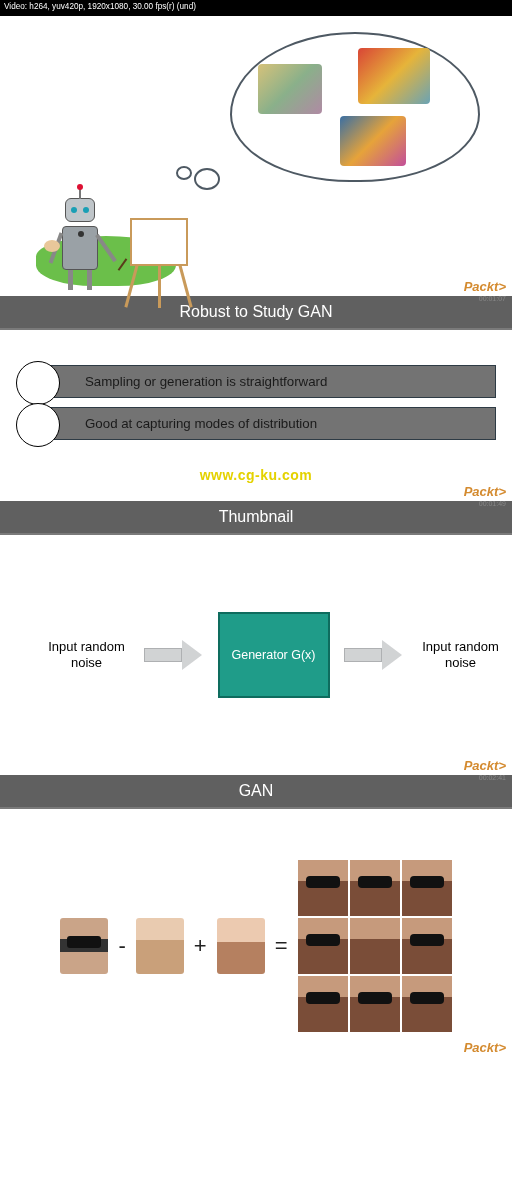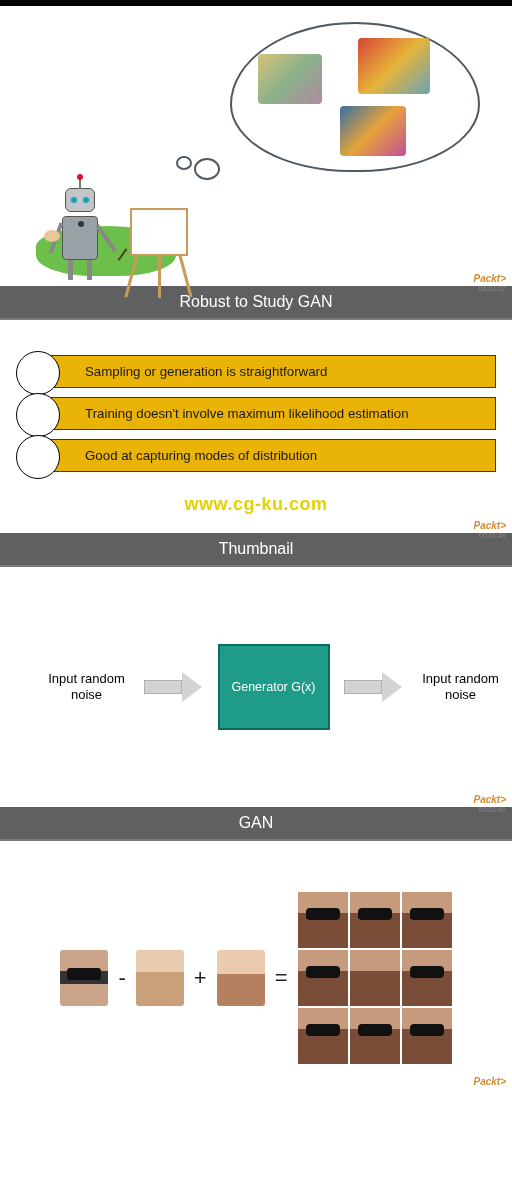--- a/index.html
+++ b/index.html
@@ -2,23 +2,23 @@
 <html><head>
 <meta charset="utf-8">
 <style>
   * { box-sizing: border-box; margin: 0; padding: 0; }
   body { width: 512px; font-family: "Segoe UI", Arial, sans-serif; background: #fff; }
   .meta-header { background:#000; color:#fff; font-size:8.2px; line-height:10px; padding:2px 4px 4px; }
   .meta-header div { white-space: nowrap; }
   .section-heading { background:#606060; color:#fff; text-align:center; padding:7px 0; font-size:16px; font-weight:400; }
   .heading-underline { height:2px; background:#7a7a7a; }
   .slide { position:relative; background:#fff; }
-  .packt { position:absolute; right:6px; bottom:2px; font-size:10px; color:#d48b30; font-style:italic; font-weight:600; }
+  .packt { position:absolute; right:6px; bottom:2px; font-size:13px; color:#d48b30; font-style:italic; font-weight:600; }
   .timecode { position:absolute; right:6px; bottom:-6px; font-size:7px; color:#888; }
-  .watermark { position:absolute; left:0; right:0; text-align:center; color:#e4d200; font-size:18px; font-weight:600; letter-spacing:.5px; }
+  .watermark { position:absolute; left:0; right:0; text-align:center; color:#e4d200; font-size:14px; font-weight:600; letter-spacing:.5px; }
   
   .slide1 { height:280px; }
   .grass { position:absolute; left:36px; bottom:10px; width:140px; height:50px; background:#6bbf4a; border-radius:60% 60% 50% 50% / 50% 50% 50% 50%; }
   .easel { position:absolute; left:130px; bottom:30px; }
   .easel .canvas { width:58px; height:48px; background:#fff; border:2px solid #c99a5a; }
   .easel .legs { position:absolute; top:46px; left:-6px; width:70px; height:40px; }
   .easel .legs span { position:absolute; width:3px; height:44px; background:#c99a5a; }
   .easel .legs span:nth-child(1){ left:6px; transform:rotate(15deg); }
   .easel .legs span:nth-child(2){ left:34px; }
   .easel .legs span:nth-child(3){ left:60px; transform:rotate(-15deg); }
@@ -41,21 +41,21 @@
   .bubble .puff { position:absolute; border:2px solid #4e5963; background:#fff; border-radius:50%; }
   .bubble .p1 { width:26px; height:22px; left:-38px; bottom:-10px; }
   .bubble .p2 { width:16px; height:14px; left:-56px; bottom:-0px; }
   .bubble .thumb { position:absolute; border-radius:4px; }
   .bubble .t1 { left:26px; top:30px; width:64px; height:50px; background:linear-gradient(135deg,#d6c27a,#8ab08a,#b08aa4); }
   .bubble .t2 { left:126px; top:14px; width:72px; height:56px; background:linear-gradient(135deg,#d94536,#e6b43a,#6aa3b5); }
   .bubble .t3 { left:108px; top:82px; width:66px; height:50px; background:linear-gradient(135deg,#3a6fa3,#e6a33a,#c34f9a); }
   
   .slide2 { padding:26px 16px 52px; }
   .reason-row { position:relative; margin:9px 0 9px 22px; }
-  .reason-bar { background:#eab308; border:1.5px solid #2e3b45; padding:8px 20px 8px 46px; font-size:13.3px; color:#1a1a1a; }
+  .reason-bar { background:#737373; border:1.5px solid #2e3b45; padding:8px 20px 8px 46px; font-size:13.3px; color:#1a1a1a; }
   .reason-circle { position:absolute; left:-22px; top:-4px; width:44px; height:44px; background:#fff; border:1.5px solid #000; border-radius:50%; z-index:2; }
   
   .slide3 { height:240px; display:flex; align-items:center; justify-content:center; gap:14px; position:relative;padding-left:35px; }
   .io-label { font-size:13px; text-align:center; line-height:1.2; width:86px; }
   .arrow { width:60px; height:26px; position:relative; }
   .arrow .shaft { position:absolute; left:0; top:6px; width:38px; height:14px; background:#d1d3d4; border:1px solid #aeb0b2; }
   .arrow .head { position:absolute; left:38px; top:-2px; width:0; height:0; border-top:15px solid transparent; border-bottom:15px solid transparent; border-left:20px solid #d1d3d4; }
   .gen-box { width:112px; height:86px; background:#1f9c89; border:2px solid #0e6c5e; color:#fff; display:flex; align-items:center; justify-content:center; font-size:12.5px; }
   
   .slide4 { height:248px; position:relative; display:flex; align-items:center; justify-content:center; gap:8px; padding-top:26px; }
@@ -67,20 +67,21 @@
   .op { font-size:22px; color:#222; padding:0 2px; }
   .grid3 { display:grid; grid-template-columns:repeat(3,50px); grid-auto-rows:56px; gap:2px; }
   .gf { background:linear-gradient(#c69a7c 38%, #7a4d38 38%); position:relative; }
   .gf::after{ content:""; position:absolute; left:8px; top:16px; width:34px; height:12px; background:#111; border-radius:4px; }
   .gf.nogl::after{ display:none; }
 </style>
 </head>
 <body>
 
 <div class="meta-header">
+  <div>Video: h264, yuv420p, 1920x1080, 30.00 fps(r) (und)</div>
 </div>
 
 <div class="slide slide1">
   <div class="bubble">
     <div class="puff p1"></div>
     <div class="puff p2"></div>
     <div class="thumb t1"></div>
     <div class="thumb t2"></div>
     <div class="thumb t3"></div>
   </div>
@@ -112,24 +113,20 @@
   <div class="timecode">00:01:07</div>
 </div>
 
 <div class="section-heading">Robust to Study GAN</div>
 <div class="heading-underline"></div>
 
 <div class="slide slide2">
   <div class="reason-row">
     <div class="reason-circle"></div>
     <div class="reason-bar">Sampling or generation is straightforward</div>
-  </div>
-  <div class="reason-row">
-    <div class="reason-circle"></div>
-    <div class="reason-bar">Training doesn't involve maximum likelihood estimation</div>
   </div>
   <div class="reason-row">
     <div class="reason-circle"></div>
     <div class="reason-bar">Good at capturing modes of distribution</div>
   </div>
   <div class="watermark" style="bottom:18px;">www.cg-ku.com</div>
   <div class="packt">Packt&gt;</div>
   <div class="timecode">00:01:49</div>
 </div>
 

